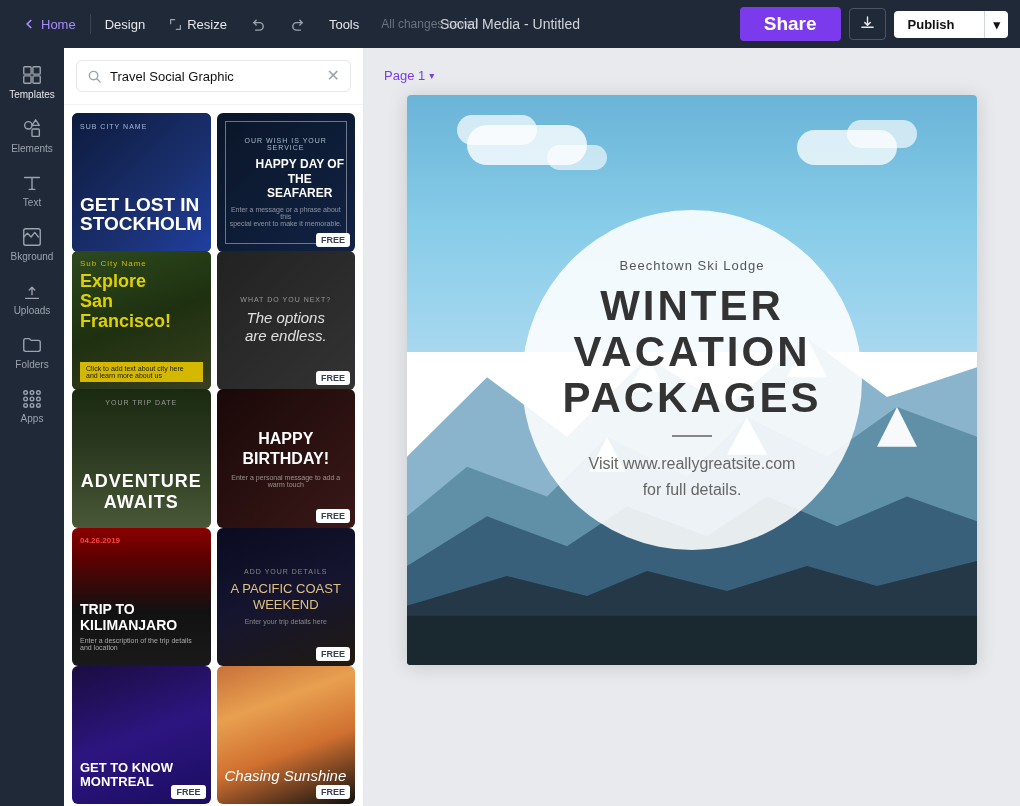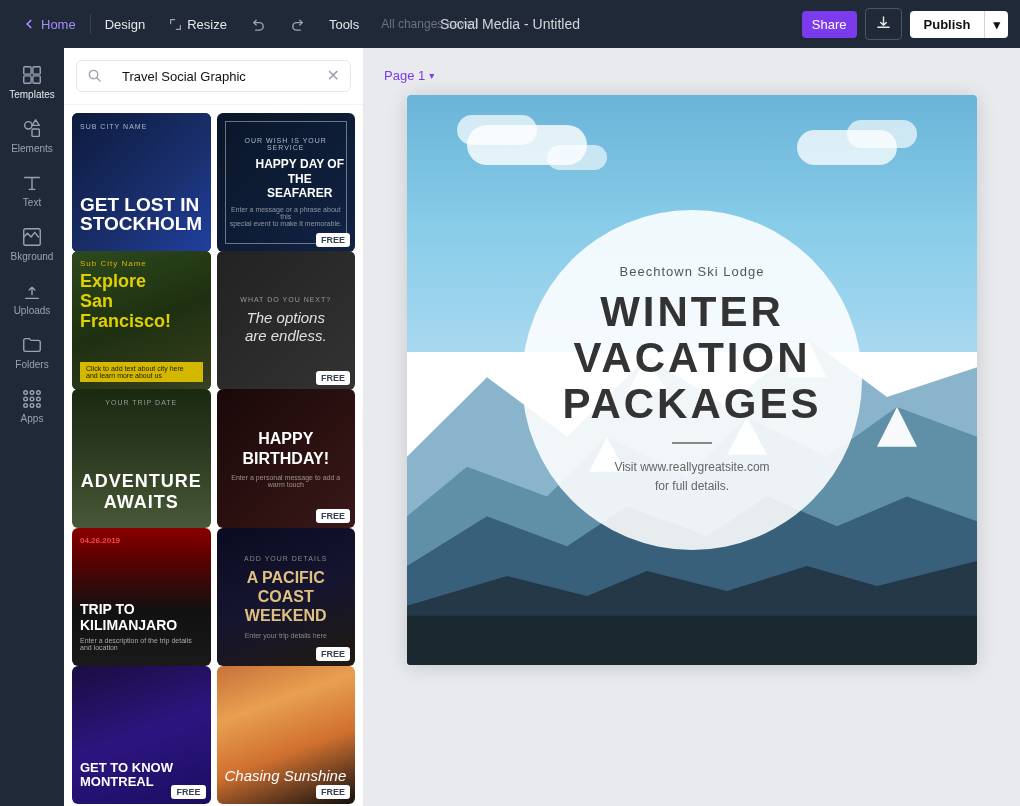--- a/index.html
+++ b/index.html
@@ -6,28 +6,28 @@
     body { font-family: -apple-system, BlinkMacSystemFont, 'Segoe UI', sans-serif; background: #f0f2f5; width: 1020px; height: 806px; overflow: hidden; }
     .nav-btn {
       display: flex; align-items: center; gap: 5px;
       color: #e5e7eb; font-size: 13px; padding: 5px 10px;
       border-radius: 4px; cursor: pointer; border: none; background: transparent;
     }
     .nav-btn.home { color: #a78bfa; }
     .nav-divider { width: 1px; height: 20px; background: #374151; }
     .share-btn {
       background: #7c3aed; color: #fff; border: none; border-radius: 4px;
-      padding: 6px 10px; font-size: 13px; cursor: pointer; font-weight: 400;
+      padding: 6px 24px; font-size: 19px; cursor: pointer; font-weight: 700;
     }
     .download-btn {
       background: transparent; border: 1px solid #4b5563; color: #e5e7eb;
       border-radius: 4px; padding: 6px 10px; cursor: pointer; font-size: 13px;
     }
     .publish-btn {
-      display: flex; align-items: center; gap: 0;
+      display: flex; align-items: center; gap: 16px;
       background: #fff; color: #111; border: none; border-radius: 4px;
       font-size: 13px; font-weight: 600; cursor: pointer; overflow: hidden;
     }
     .publish-main { padding: 6px 14px; }
     .publish-arrow { padding: 6px 8px; border-left: 1px solid #d1d5db; }
 
     
     .main-layout { display: flex; height: calc(806px - 48px); }
 
     
@@ -44,21 +44,21 @@
 
     
     .templates-panel {
       width: 300px; background: #fff; display: flex; flex-direction: column;
       border-right: 1px solid #e5e7eb; overflow: hidden;
     }
     .search-bar {
       padding: 12px; border-bottom: 1px solid #f3f4f6;
     }
     .search-input-wrap {
-      display: flex; gap: 20px;
+      display: flex; align-items: center; gap: 8px;
       border: 1.5px solid #e5e7eb; border-radius: 6px; padding: 7px 10px;
       background: #fff;
     }
     .search-input-wrap input {
       border: none; outline: none; font-size: 13px; flex: 1; color: #111;
     }
     .search-clear { color: #9ca3af; cursor: pointer; font-size: 16px; line-height: 1; }
 
     .templates-grid {
       flex: 1; overflow-y: auto; padding: 8px;
@@ -110,21 +110,21 @@
       position: absolute;
       width: 340px; height: 340px; border-radius: 50%;
       background: rgba(255,255,255,0.88);
       top: 50%; left: 50%; transform: translate(-50%, -50%);
       display: flex; flex-direction: column; align-items: center; justify-content: center;
       text-align: center; padding: 30px;
     }
     .lodge-name { font-size: 13px; color: #555; letter-spacing: 1px; margin-bottom: 10px; font-weight: 400; }
     .main-title { font-size: 42px; color: #333; font-weight: 600; letter-spacing: 3px; line-height: 1.1; text-transform: uppercase; }
     .divider-line { width: 40px; height: 2px; background: #888; margin: 14px auto; }
-    .subtitle { font-size: 12px; color: #666; line-height: 1.6; }
+    .subtitle { font-size: 16px; color: #666; line-height: 1.6; }
 
     
     .collapse-handle {
       position: absolute; right: -14px; top: 50%; transform: translateY(-50%);
       width: 14px; height: 40px; background: #fff; border-radius: 0 4px 4px 0;
       display: flex; align-items: center; justify-content: center;
       cursor: pointer; box-shadow: 2px 0 4px rgba(0,0,0,0.1); color: #666; font-size: 10px;
     }
 
     
@@ -340,21 +340,21 @@
           <div style="position:absolute;bottom:15px;left:8px;right:8px;">
             <div style="color:#fff;font-size:14px;font-weight:900;text-transform:uppercase;line-height:1.1;">TRIP TO<br>KILIMANJARO</div>
             <div style="color:#aaa;font-size:7px;margin-top:4px;">Enter a description of the trip details and location</div>
           </div>
         </div>
       </div>
 
       <div class="template-card card-pacific" style="background:linear-gradient(160deg,#0a0a20 0%,#151530 50%,#201a10 100%);">
         <div style="position:absolute;inset:0;display:flex;flex-direction:column;align-items:center;justify-content:center;padding:10px;">
           <div style="color:#888;font-size:7px;text-transform:uppercase;letter-spacing:1px;text-align:center;">Add Your Details</div>
-          <div style="color:#e0c080;font-size:16px;font-weight:700;text-transform:uppercase;text-align:center;line-height:1.2;margin-top:6px;">A PACIFIC COAST<br>WEEKEND</div>
+          <div style="color:#e0c080;font-size:13px;font-weight:400;text-transform:uppercase;text-align:center;line-height:1.2;margin-top:6px;">A PACIFIC COAST<br>WEEKEND</div>
           <div style="color:#888;font-size:7px;text-align:center;margin-top:6px;">Enter your trip details here</div>
         </div>
         <div class="free-badge">FREE</div>
       </div>
 
       <div class="template-card card-montreal" style="background:linear-gradient(160deg,#1a0d40 0%,#2d1580 50%,#1a0d60 100%);">
         <div style="position:absolute;inset:0;">
           <div style="position:absolute;bottom:15px;left:8px;right:8px;">
             <div style="color:#fff;font-size:13px;font-weight:900;text-transform:uppercase;line-height:1.1;">GET TO KNOW<br>MONTREAL</div>
           </div>

